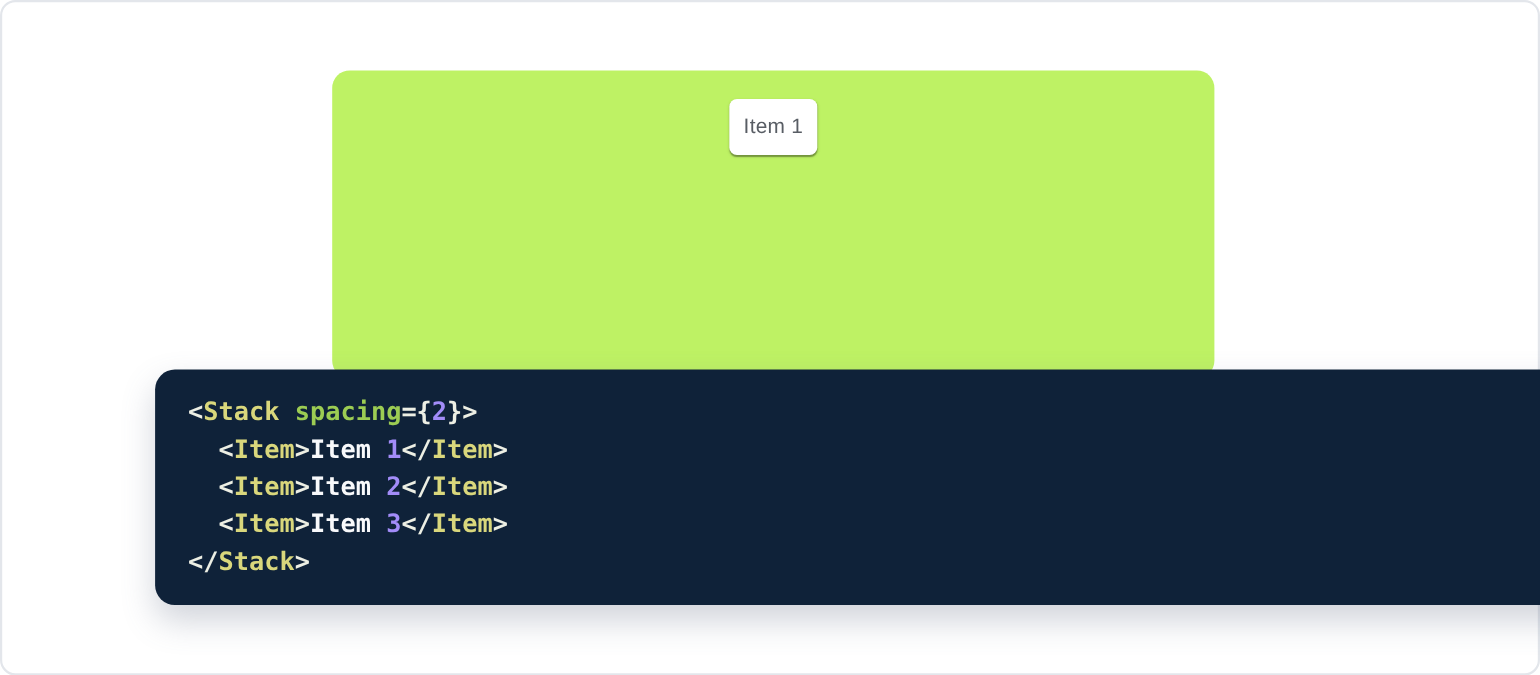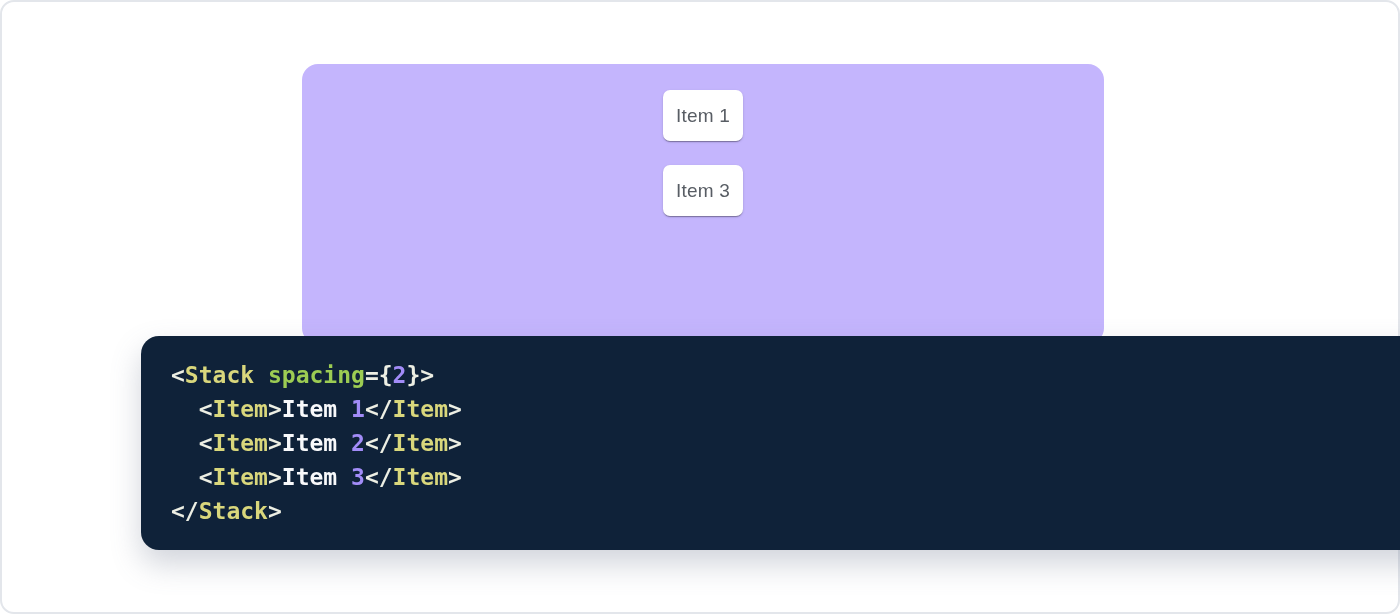--- a/index.html
+++ b/index.html
@@ -10,21 +10,21 @@
     position: absolute; inset: 0;
     background: #ffffff;
     border: 2px solid #E3E6EB;
     border-radius: 14px;
   }
 
   .demo-panel {
     position: absolute;
     left: 300px; top: 62px;
     width: 802px; height: 280px;
-    background: #c4b5fd;
+    background: #bef264;
     border-radius: 16px;
     display: flex;
     flex-direction: column;
     align-items: center;
     padding-top: 26px;
     gap: 24px;
   }
 
   .item-card {
     width: 80px; height: 51px;
@@ -65,20 +65,17 @@
 </style>
 </head>
 <body>
 
 <div class="page-frame">
 
   <div class="demo-panel">
     <div class="item-card">
       <span>Item 1</span>
     </div>
-    <div class="item-card">
-      <span>Item 3</span>
-    </div>
   </div>
 
   <pre class="code-block"><div class="code-line"><span class="tk-punc">&lt;</span><span class="tk-tag">Stack</span><span class="tk-attr"> spacing</span><span class="tk-punc">={</span><span class="tk-num">2</span><span class="tk-punc">}&gt;</span></div><div class="code-line"><span class="tk-punc">  &lt;</span><span class="tk-tag">Item</span><span class="tk-punc">&gt;</span><span class="tk-text">Item </span><span class="tk-num">1</span><span class="tk-punc">&lt;/</span><span class="tk-tag">Item</span><span class="tk-punc">&gt;</span></div><div class="code-line"><span class="tk-punc">  &lt;</span><span class="tk-tag">Item</span><span class="tk-punc">&gt;</span><span class="tk-text">Item </span><span class="tk-num">2</span><span class="tk-punc">&lt;/</span><span class="tk-tag">Item</span><span class="tk-punc">&gt;</span></div><div class="code-line"><span class="tk-punc">  &lt;</span><span class="tk-tag">Item</span><span class="tk-punc">&gt;</span><span class="tk-text">Item </span><span class="tk-num">3</span><span class="tk-punc">&lt;/</span><span class="tk-tag">Item</span><span class="tk-punc">&gt;</span></div><div class="code-line"><span class="tk-punc">&lt;/</span><span class="tk-tag">Stack</span><span class="tk-punc">&gt;</span></div></pre>
 
 </div>
 
 </body></html>

